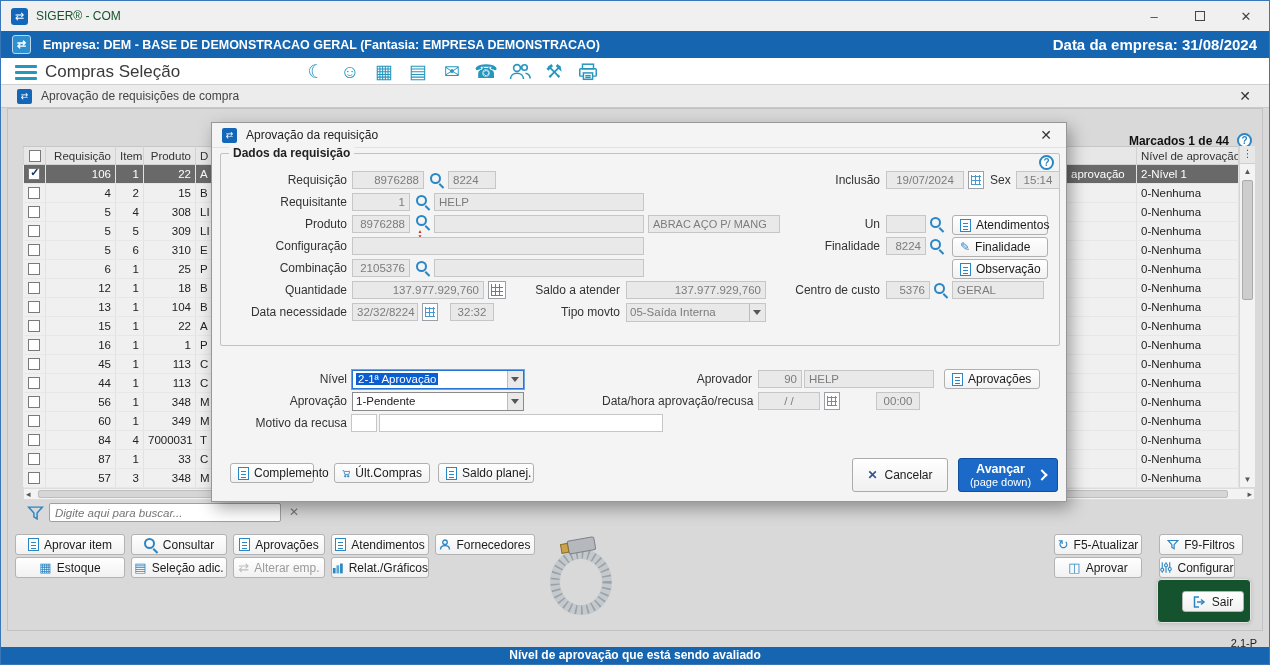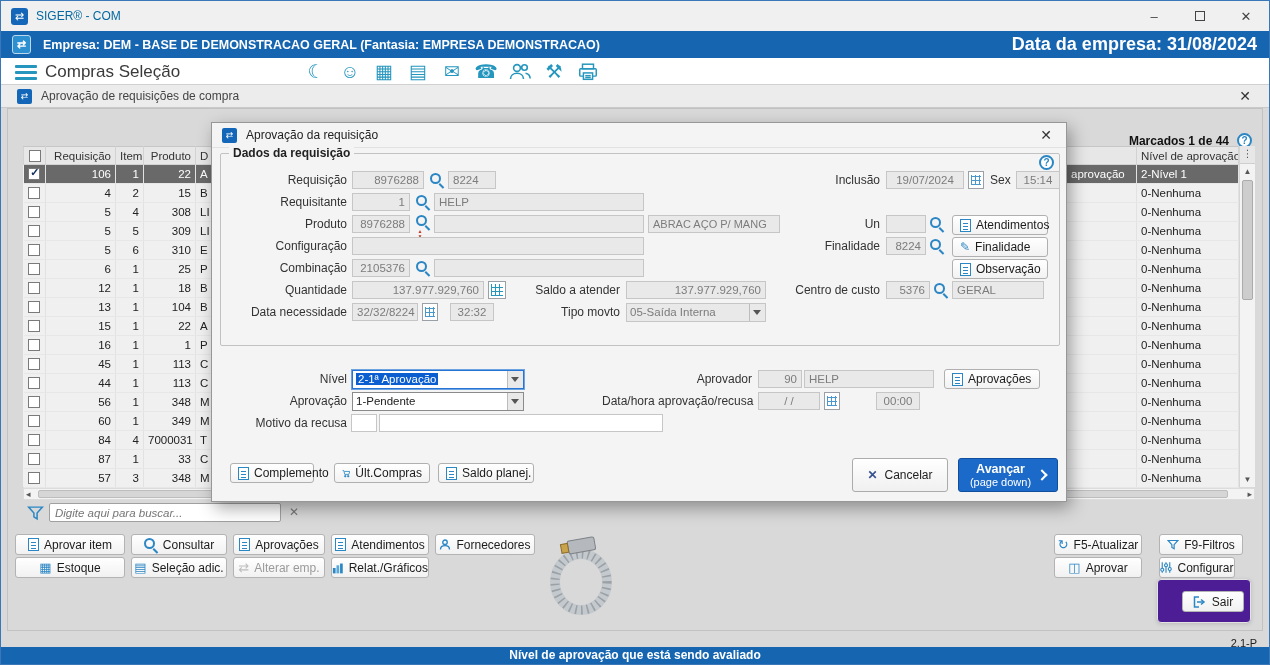--- a/index.html
+++ b/index.html
@@ -2,30 +2,30 @@
 <html><head>
 <meta charset="utf-8">
 <style>
   * { margin:0; padding:0; box-sizing:border-box; }
   body { font-family:"Liberation Sans", sans-serif; font-size:12px; color:#222; background:#fff; }
   #app { position:relative; width:1270px; height:665px; background:#d9d9d9; overflow:hidden; border:1px solid #3a77b8; }
 
   
   .titlebar { position:absolute; left:0; top:0; right:0; height:30px; background:#f0f0f0; display:flex; align-items:center; }
   .app-ico { width:17px; height:17px; margin-left:10px; background:#1467b8; border-radius:3px; color:#fff; font-size:11px; display:flex; align-items:center; justify-content:center; }
-  .tb-title { margin-left:8px; color:#0369a1; }
+  .tb-title { margin-left:8px; color:#14532d; }
   .win-controls { margin-left:auto; display:flex; height:100%; }
   .win-btn { width:46px; display:flex; align-items:center; justify-content:center; color:#444; font-size:13px; }
   .maxbox { width:10px; height:10px; border:1px solid #444; }
 
   
   .company-bar { position:absolute; left:0; top:30px; right:0; height:27px; background:#1565b0; color:#fff; font-weight:bold; display:flex; align-items:center; }
   .co-ico { width:19px; height:19px; margin-left:11px; background:#2b8fd0; border:1px solid #bcd7ee; border-radius:3px; color:#fff; font-size:11px; display:flex; align-items:center; justify-content:center; }
   .co-left { margin-left:12px; font-size:12.5px; }
-  .co-right { margin-left:auto; margin-right:12px; font-size:18px; }
+  .co-right { margin-left:auto; margin-right:12px; font-size:15px; }
 
   
   .toolbar { position:absolute; left:0; top:57px; right:0; height:27px; background:#fff; border-bottom:1px solid #d0d0d0; }
   .burger { position:absolute; left:14px; top:7px; width:22px; }
   .burger div { height:3px; background:#2596be; margin-bottom:3px; border-radius:1px; }
   .tool-title { position:absolute; left:44px; top:4px; font-size:17px; color:#3a3a3a; }
   .tb-ico { position:absolute; top:2px; width:28px; height:23px; display:flex; align-items:center; justify-content:center; font-size:19px; color:#2596be; }
 
   
   .screen-titlebar { position:absolute; left:0; top:84px; right:0; height:23px; background:#ececec; border-bottom:1px solid #c9c9c9; display:flex; align-items:center; }
@@ -62,21 +62,21 @@
   .search-row { position:absolute; left:22px; top:502px; height:22px; }
   .search-input { position:absolute; left:26px; top:0; width:232px; height:19px; border:1px solid #a0a0a0; border-radius:2px; background:#fff; font-family:"Liberation Sans", sans-serif; font-size:11.5px; font-style:italic; color:#555; padding:0 5px; }
   .search-clear { position:absolute; left:266px; top:2px; color:#777; font-size:12px; }
 
   
   .btn { position:absolute; display:flex; align-items:center; justify-content:center; gap:5px; background:linear-gradient(#ffffff,#f1f1f1); border:1px solid #b3b3b3; border-radius:3px; font-size:12px; color:#1c1c1c; height:21px; white-space:nowrap; }
   .btn.dis { color:#9b9b9b; }
   .btn.dis svg, .btn.dis .gly { opacity:.45; filter:grayscale(1); }
   .gly { color:#2b86c4; font-size:13px; line-height:13px; }
 
-  .sair-panel { position:absolute; left:1156px; top:578px; width:94px; height:44px; background:#4c1d95; border:1px solid #e2e2e2; border-radius:4px; box-shadow:0 1px 4px rgba(0,0,0,.15);text-decoration:underline; }
+  .sair-panel { position:absolute; left:1156px; top:578px; width:94px; height:44px; background:#14532d; border:1px solid #e2e2e2; border-radius:4px; box-shadow:0 1px 4px rgba(0,0,0,.15);text-decoration:underline; }
 
   
   .version { position:absolute; right:12px; top:636px; font-size:11px; color:#222; }
   .statusbar { position:absolute; left:0; right:0; bottom:0; height:17px; background:#1565b0; color:#fff; font-weight:bold; text-align:center; line-height:17px; }
 
   
   .dialog { position:absolute; left:210px; top:121px; width:856px; height:380px; background:#f4f4f4; border:1px solid #979797; box-shadow:4px 6px 16px rgba(0,0,0,.35); z-index:20; }
   .dlg-titlebar { position:absolute; top:0; left:0; right:0; height:25px; border-bottom:1px solid #e2e2e2; display:flex; align-items:center; }
   .dlg-ico { width:15px; height:15px; margin-left:10px; background:#1467b8; border-radius:2px; color:#fff; font-size:9px; display:flex; align-items:center; justify-content:center; }
   .dlg-title { margin-left:9px; color:#222; }

